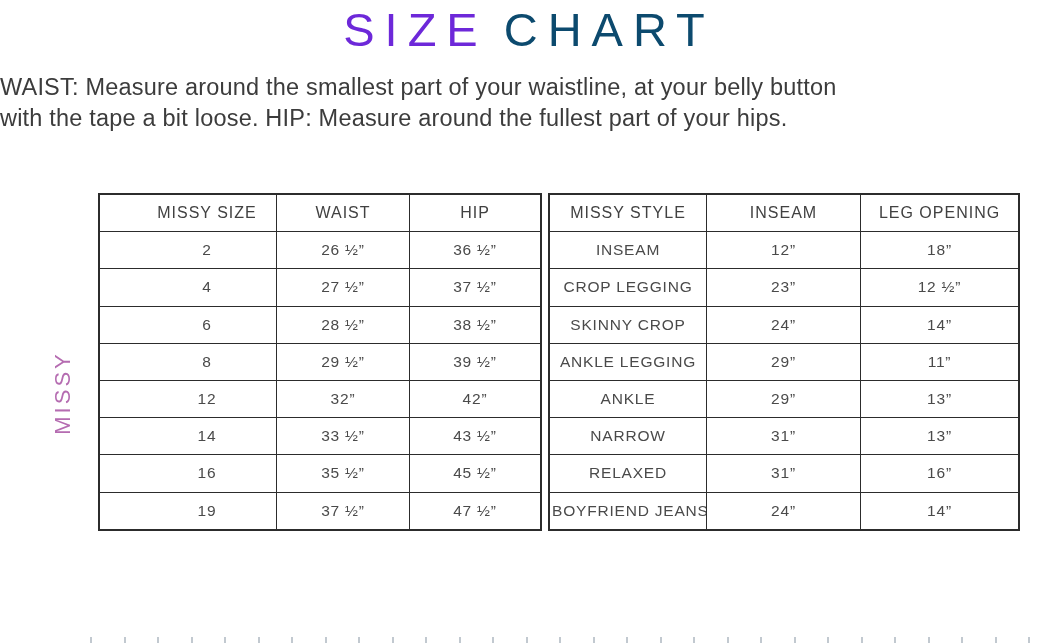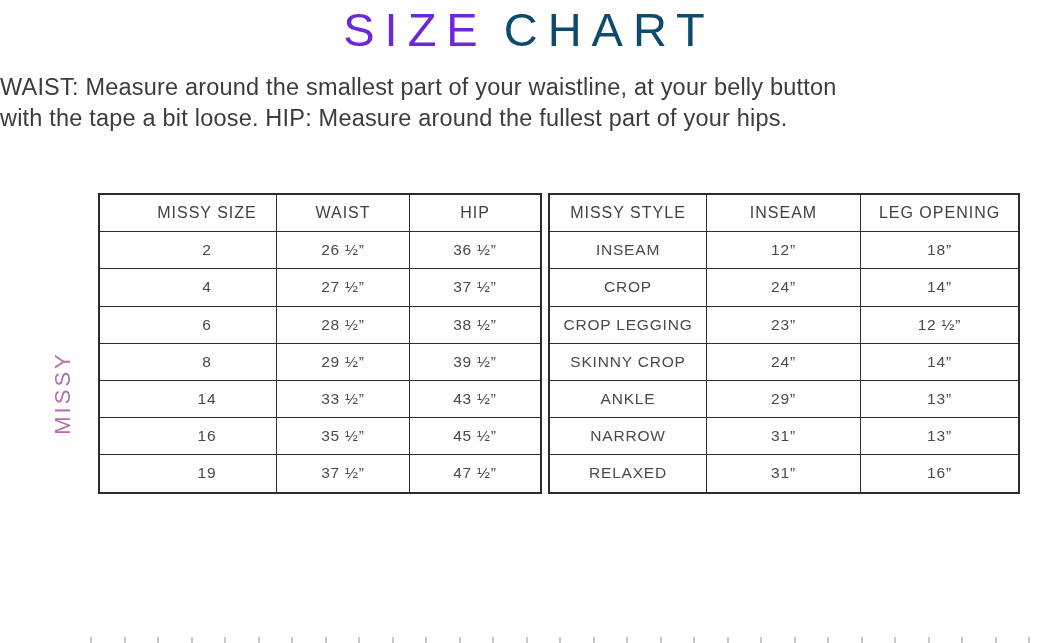--- a/index.html
+++ b/index.html
@@ -126,20 +126,25 @@
           <td>6</td>
           <td>28 ½”</td>
           <td>38 ½”</td>
         </tr>
         <tr>
           <td>8</td>
           <td>29 ½”</td>
           <td>39 ½”</td>
         </tr>
         <tr>
+          <td>12</td>
+          <td>32”</td>
+          <td>42”</td>
+        </tr>
+        <tr>
           <td>14</td>
           <td>33 ½”</td>
           <td>43 ½”</td>
         </tr>
         <tr>
           <td>16</td>
           <td>35 ½”</td>
           <td>45 ½”</td>
         </tr>
         <tr>
@@ -158,48 +163,53 @@
           <th>LEG OPENING</th>
         </tr>
       </thead>
       <tbody>
         <tr>
           <td>INSEAM</td>
           <td>12”</td>
           <td>18”</td>
         </tr>
         <tr>
-          <td>CROP</td>
-          <td>24”</td>
-          <td>14”</td>
-        </tr>
-        <tr>
           <td>CROP LEGGING</td>
           <td>23”</td>
           <td>12 ½”</td>
         </tr>
         <tr>
           <td>SKINNY CROP</td>
           <td>24”</td>
           <td>14”</td>
         </tr>
         <tr>
+          <td>ANKLE LEGGING</td>
+          <td>29”</td>
+          <td>11”</td>
+        </tr>
+        <tr>
           <td>ANKLE</td>
           <td>29”</td>
           <td>13”</td>
         </tr>
         <tr>
           <td>NARROW</td>
           <td>31”</td>
           <td>13”</td>
         </tr>
         <tr>
           <td>RELAXED</td>
           <td>31”</td>
           <td>16”</td>
+        </tr>
+        <tr>
+          <td>BOYFRIEND JEANS</td>
+          <td>24”</td>
+          <td>14”</td>
         </tr>
       </tbody>
     </table>
 
   <div class="cutoff-ticks">
       <div class="tick" style="left: 90px;"></div>
       <div class="tick" style="left: 123.5px;"></div>
       <div class="tick" style="left: 157px;"></div>
       <div class="tick" style="left: 190.5px;"></div>
       <div class="tick" style="left: 224px;"></div>

